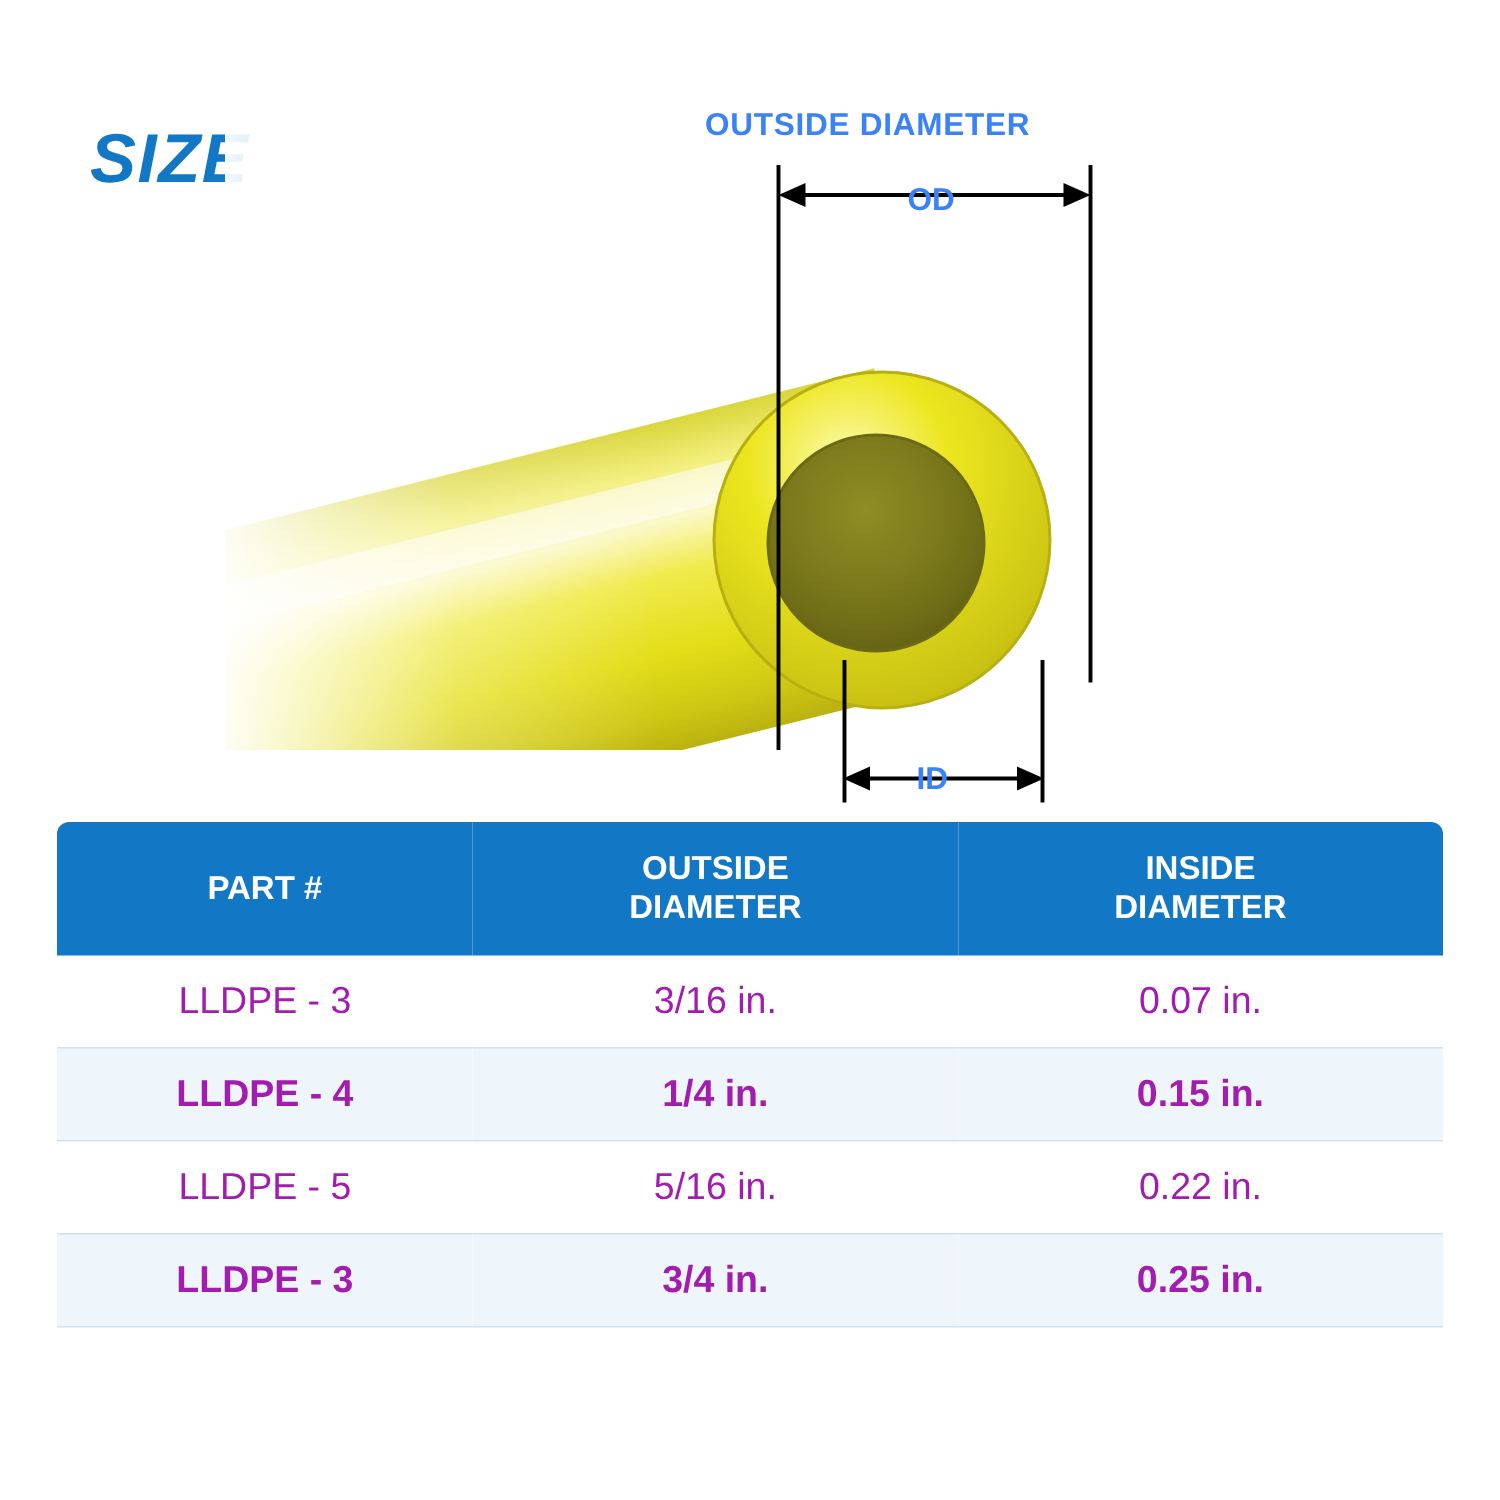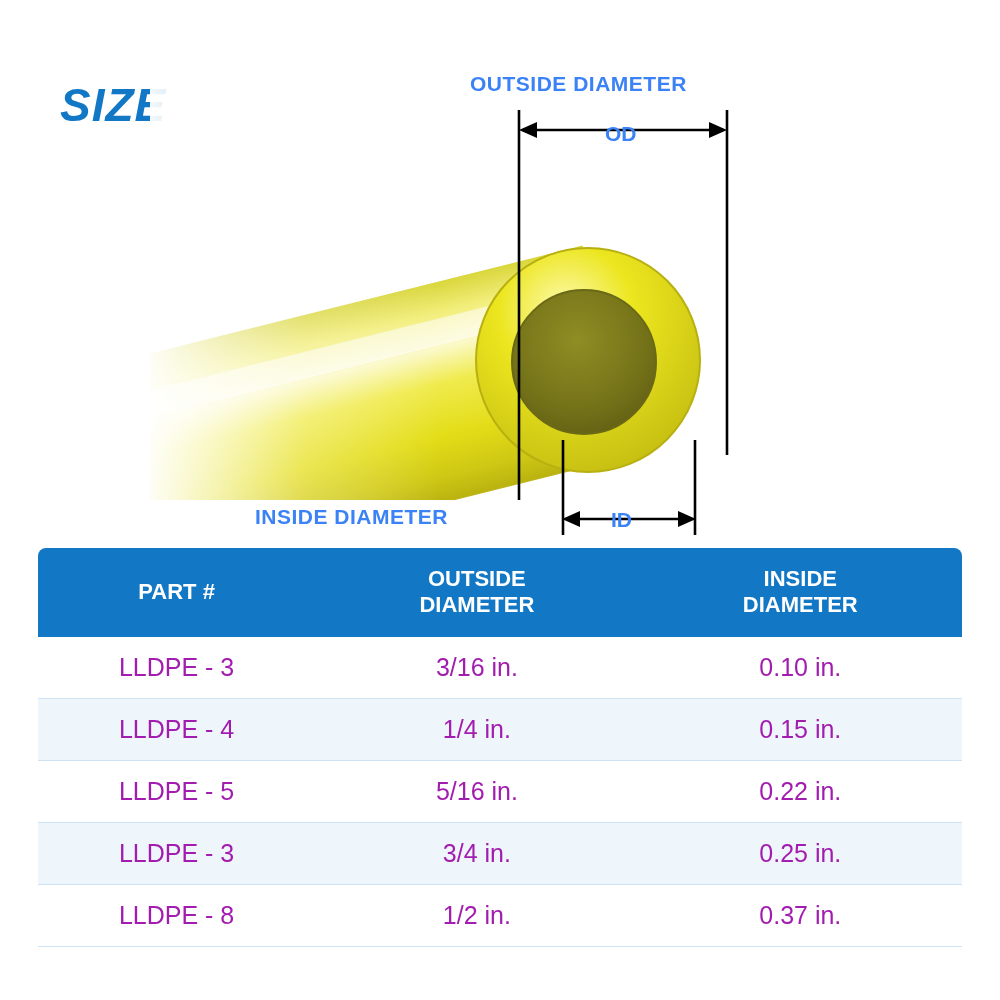--- a/index.html
+++ b/index.html
@@ -95,20 +95,21 @@
   }
   #spec-table tbody td {
     font-size: 25px;
     color: #a21caf;
     text-align: center;
     padding: 16px 0;
     border-bottom: 1px solid #cfe2f3;
   }
   #spec-table tbody tr.alt td {
     background: #eef5fb;
+    font-weight: bold;
   }
   #spec-table tbody tr:last-child td {
     border-bottom: 1px solid #cfe2f3;
   }
   .col-part { width: 30%; margin-left: 20px; }
   .col-od   { width: 35%; }
   .col-id   { width: 35%; }
 </style>
 </head>
 <body>
@@ -175,21 +176,20 @@
     <line x1="566" y1="519" x2="692" y2="519" stroke="#000" stroke-width="2.6"></line>
     <polygon points="562,519 580,511 580,527" fill="#000"></polygon>
     <polygon points="696,519 678,511 678,527" fill="#000"></polygon>
 
     <line x1="623" y1="98" x2="623" y2="112" stroke="#000" stroke-width="0"></line>
   </svg>
 
   <div class="lbl" id="lbl-od">OUTSIDE DIAMETER</div>
   <div class="lbl-dim" id="dim-od">OD</div>
 
-  <div class="lbl" id="lbl-id">INSIDE DIAMETER</div>
   <div class="lbl-dim" id="dim-id">ID</div>
 </div>
 
 <table id="spec-table">
   <thead>
     <tr>
       <th class="col-part">
         <span class="two-line">
           <span>PART #</span>
         </span>
@@ -205,36 +205,31 @@
           <span>INSIDE</span>
           <span>DIAMETER</span>
         </span>
       </th>
     </tr>
   </thead>
   <tbody>
     <tr>
       <td>LLDPE - 3</td>
       <td>3/16 in.</td>
-      <td>0.10 in.</td>
+      <td>0.07 in.</td>
     </tr>
     <tr class="alt">
       <td>LLDPE - 4</td>
       <td>1/4 in.</td>
       <td>0.15 in.</td>
     </tr>
     <tr>
       <td>LLDPE - 5</td>
       <td>5/16 in.</td>
       <td>0.22 in.</td>
     </tr>
     <tr class="alt">
       <td>LLDPE - 3</td>
       <td>3/4 in.</td>
       <td>0.25 in.</td>
     </tr>
-    <tr>
-      <td>LLDPE - 8</td>
-      <td>1/2 in.</td>
-      <td>0.37 in.</td>
-    </tr>
   </tbody>
 </table>
 
 </body></html>

